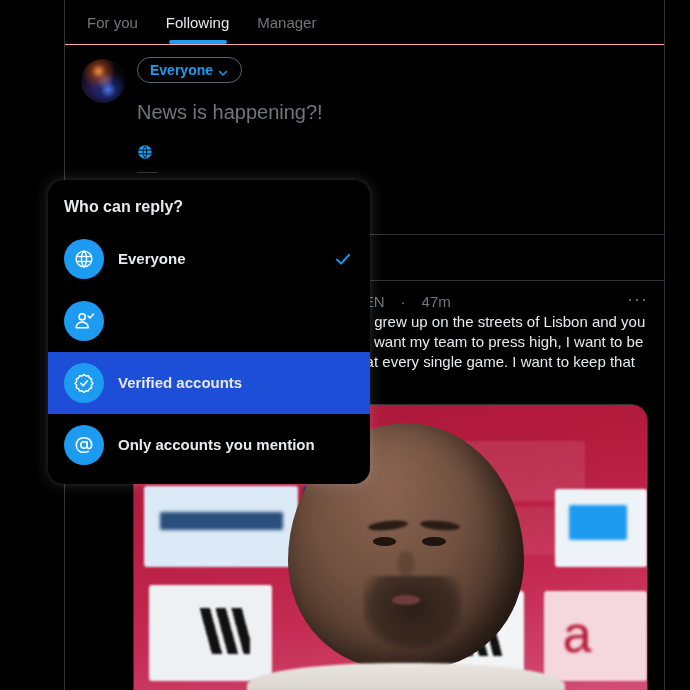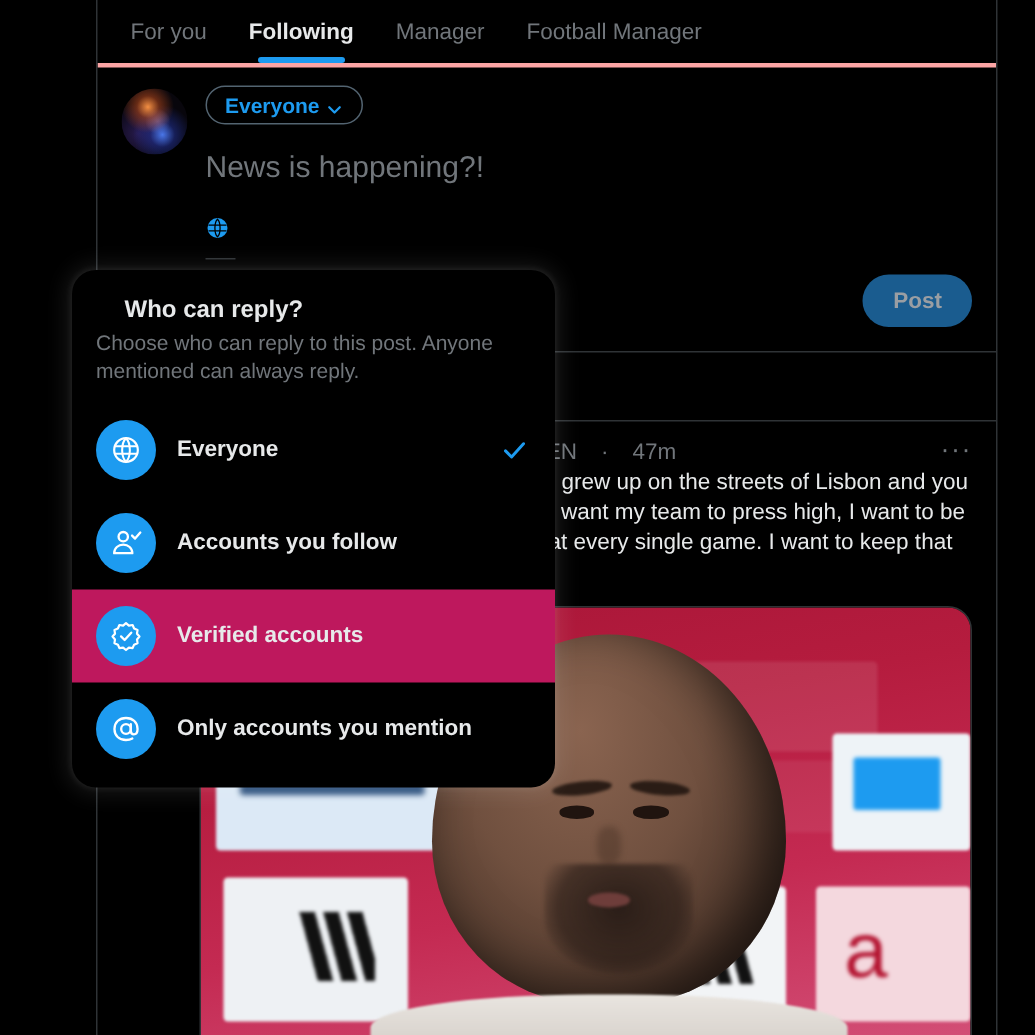--- a/index.html
+++ b/index.html
@@ -23,34 +23,34 @@
     background:#000;
     overflow:hidden;
   }
 
   
   #tabbar{
     position:relative;
     height:45px;
     display:flex;
     align-items:stretch;
-    border-bottom:3px solid #fca5a5;
+    border-bottom:1px solid #fca5a5;
     box-sizing:border-box;
   }
   .tab{
     position:relative;
     display:flex;align-items:center;justify-content:center;
     color:#71767b;
     font-size:15px;
     padding:0 14px;
     cursor:pointer;
     white-space:nowrap;
   }
   .tab:first-child{padding-left:22px;}
-  .tab.active{color:#e7e9ea;font-weight:bold;}
+  .tab.active{color:#e7e9ea;font-weight:normal;}
   .tab .underline{
     position:absolute;
     bottom:0;left:50%;transform:translateX(-50%);
     height:4px;width:58px;
     background:#1d9bf0;
     border-radius:2px;
     display:none;
   }
   .tab.active .underline{display:block;}
 
@@ -240,29 +240,29 @@
     left:48px;top:180px;
     width:322px;
     background:#000000;
     border-radius:16px;
     box-shadow:0 0 14px 4px rgba(255,255,255,.09), 0 0 4px 1px rgba(255,255,255,.07);
     overflow:hidden;
     z-index:50;
     padding-bottom:8px;
   }
   #menu-head{padding:18px 16px 12px 16px;}
-  #menu-title{color:#e7e9ea;font-size:16px;font-weight:bold;margin-left:19px;}
+  #menu-title{color:#e7e9ea;font-size:16px;font-weight:bold;}
   #menu-sub{color:#71767b;font-size:14px;line-height:19px;margin-top:3px;}
   .menu-item{
     display:flex;align-items:center;
     padding:11px 16px;
     cursor:pointer;
     gap:14px;
   }
-  .menu-item.highlight{background:#be185d;}
+  .menu-item.highlight{background:#1d4ed8;}
   .mi-icon{
     width:40px;height:40px;border-radius:50%;
     flex:0 0 40px;
     background:#1d9bf0;
     display:flex;align-items:center;justify-content:center;
   }
   .mi-icon svg{width:22px;height:22px;display:block;}
   .mi-label{
     color:#e7e9ea;font-size:15px;font-weight:bold;
     flex:1;line-height:20px;
@@ -279,24 +279,20 @@
     <div class="tab">
       <span>For you</span>
 
     </div>
     <div class="tab active">
       <span>Following</span>
       <span class="underline"></span>
     </div>
     <div class="tab">
       <span>Manager</span>
-
-    </div>
-    <div class="tab">
-      <span>Football Manager</span>
 
     </div>
   </div>
 
   <div id="composer">
     <div id="composer-row">
       <div id="avatar"></div>
       <div id="composer-body">
 
         <div id="audience-pill">
@@ -314,23 +310,20 @@
           <span class="gicon">
             <svg viewBox="0 0 24 24">
                 <circle cx="12" cy="12" r="10" fill="#1d9bf0"></circle>
                 <path d="M12 3.2c-1.8 1.6-2.6 4.4-2.6 8.8s.8 7.2 2.6 8.8c1.8-1.6 2.6-4.4 2.6-8.8S13.8 4.8 12 3.2z" fill="none" stroke="#000" stroke-width="1.3"></path>
                 <line x1="3" y1="9.2" x2="21" y2="9.2" stroke="#000" stroke-width="1.3"></line>
                 <line x1="3" y1="14.8" x2="21" y2="14.8" stroke="#000" stroke-width="1.3"></line>
               </svg>
           </span>
         </div>
 
-        <div id="composer-actions">
-          <button id="post-button">Post</button>
-        </div>
 
       </div>
     </div>
   </div>
 
   <div id="show-posts">Show 10 posts</div>
 
   <div id="tweet">
     <div id="tweet-avatar"></div>
     <div id="tweet-body">
@@ -385,21 +378,20 @@
 
     </div>
   </div>
 
 </div>
 
 <div id="menu">
 
   <div id="menu-head">
     <div id="menu-title">Who can reply?</div>
-    <div id="menu-sub">Choose who can reply to this post. Anyone mentioned can always reply.</div>
   </div>
 
   <div class="menu-item">
     <span class="mi-icon">
       <svg viewBox="0 0 24 24">
           <circle cx="12" cy="12" r="10.5" fill="#1d9bf0"></circle>
           <circle cx="12" cy="12" r="8.6" fill="none" stroke="#fff" stroke-width="1.6"></circle>
           <path d="M12 3.4c-1.9 1.8-2.8 4.6-2.8 8.6s.9 6.8 2.8 8.6c1.9-1.8 2.8-4.6 2.8-8.6s-.9-6.8-2.8-8.6z" fill="none" stroke="#fff" stroke-width="1.5"></path>
           <line x1="4" y1="9.3" x2="20" y2="9.3" stroke="#fff" stroke-width="1.5"></line>
           <line x1="4" y1="14.7" x2="20" y2="14.7" stroke="#fff" stroke-width="1.5"></line>
@@ -414,21 +406,20 @@
   </div>
 
   <div class="menu-item">
     <span class="mi-icon">
       <svg viewBox="0 0 24 24">
           <circle cx="10" cy="7.4" r="3.4" fill="none" stroke="#fff" stroke-width="1.7"></circle>
           <path d="M3.4 19.4c0-3.7 3-6.2 6.6-6.2s6.6 2.5 6.6 6.2z" fill="none" stroke="#fff" stroke-width="1.7" stroke-linejoin="round"></path>
           <polyline points="16.4,6.6 18.6,8.8 22.4,4.4" fill="none" stroke="#fff" stroke-width="1.7" stroke-linecap="round" stroke-linejoin="round"></polyline>
         </svg>
     </span>
-    <span class="mi-label">Accounts you follow</span>
     <span class="mi-check"></span>
   </div>
 
   <div class="menu-item highlight">
     <span class="mi-icon">
       <svg viewBox="0 0 24 24">
           <path fill="none" stroke="#fff" stroke-width="1.6" stroke-linejoin="round" d="M12 2.6l2.1 1.8 2.7-.4 1.1 2.5 2.5 1.1-.4 2.7 1.8 2.1-1.8 2.1.4 2.7-2.5 1.1-1.1 2.5-2.7-.4-2.1 1.8-2.1-1.8-2.7.4-1.1-2.5-2.5-1.1.4-2.7L2.2 12.4 4 10.3l-.4-2.7 2.5-1.1 1.1-2.5 2.7.4z"></path>
           <polyline points="8.4,12.3 11,14.9 15.8,9.6" fill="none" stroke="#fff" stroke-width="1.7" stroke-linecap="round" stroke-linejoin="round"></polyline>
         </svg>
     </span>

